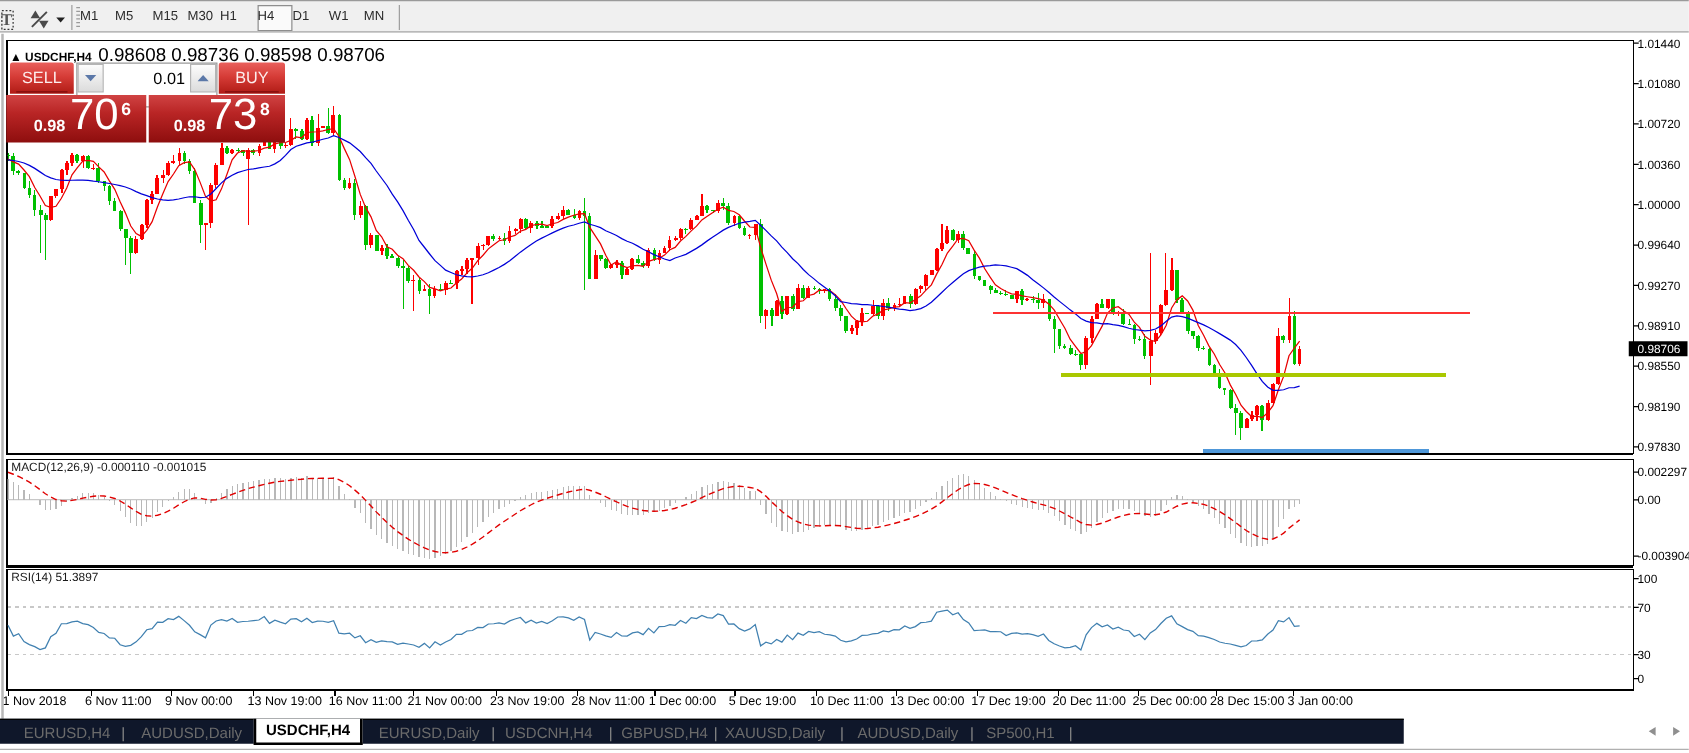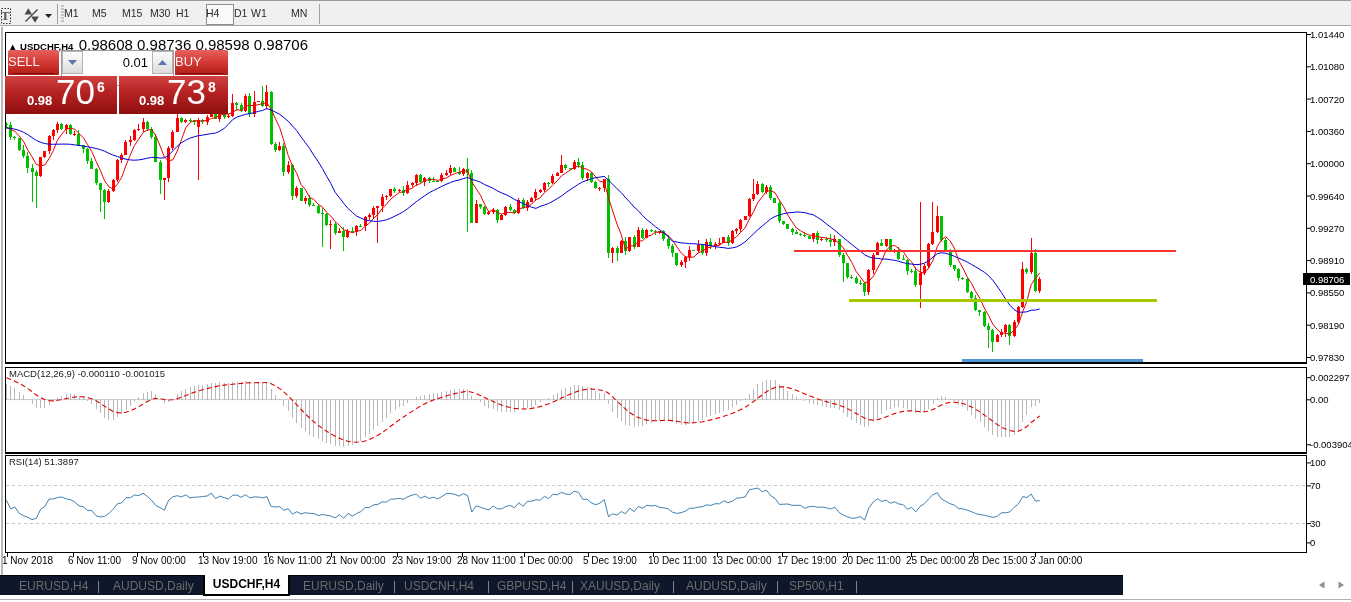--- a/index.html
+++ b/index.html
@@ -3,21 +3,21 @@
 *{margin:0;padding:0;box-sizing:border-box}
 html,body{width:1351px;height:602px;overflow:hidden;background:#fff;font-family:"Liberation Sans",sans-serif}
 #toolbar{position:absolute;left:0;top:0;width:1351px;height:26px;background:#f0f0f0;border-top:1px solid #9a9a9a;border-bottom:1px solid #a6a6a6}
 .tf{position:absolute;top:6px;font-size:10.5px;color:#2a2a2a;text-align:left;width:28px}
 #h4box{position:absolute;left:206px;top:3px;width:28px;height:21px;border:1px solid #8e8e8e;background:#fafafa}
 .vsep{position:absolute;top:3px;width:1px;height:20px;background:#a0a0a0}
 #lg{position:absolute;left:1px;top:27px;width:2px;height:548px;background:#b8b8b8}
 #title{position:absolute;left:8px;top:36px;font-size:9.5px;font-weight:bold;color:#000}
 #title b{font-size:15px;font-weight:normal}
 #panel{position:absolute;left:5px;top:50px;width:223px}
-.rbtn{position:absolute;height:25px;background:linear-gradient(#e9605c,#d63c37 45%,#b01b15);color:#fdeeee;font-size:13px;line-height:24px;border-radius:2px 2px 0 0}
+.rbtn{position:absolute;height:25px;background:linear-gradient(#e9605c,#d63c37 45%,#b01b15);color:#fdeeee;font-size:13px;text-align:center;line-height:24px;border-radius:2px 2px 0 0}
 .rbtn i{position:absolute;left:5px;right:5px;bottom:1px;height:1px;background:#7c0d0d;font-style:normal}
 #spin{position:absolute;left:56px;top:0;width:113px;height:36px;border:1px solid #9a9a9a;background:#fff}
 .sbtn{position:absolute;top:0;width:21px;height:23px;background:linear-gradient(#fcfcfc,#dcdcdc);border:1px solid #b4b4b4}
 .sbtn svg{position:absolute;left:5px;top:8px}
 #lots{position:absolute;left:22px;top:0;width:69px;height:23px;font-size:13px;color:#000;text-align:right;line-height:23px;padding-right:5px}
 .pbox{position:absolute;top:26px;height:38px;background:linear-gradient(#d04343,#b92525 38%,#8e0e0e);color:#fff}
 .p98{position:absolute;bottom:6px;font-size:13px;font-weight:bold}
 .pbig{position:absolute;top:-4px;font-size:35px}
 .psup{position:absolute;top:3px;font-size:14px;font-weight:bold}
 #tabs{position:absolute;left:0;top:575px;width:1123px;height:20px;background:#0f172a;border-top:1px solid #000;font-size:12px;color:#6b6b6b}
@@ -160,21 +160,21 @@
   </g>
  </svg>
  <div id="h4box"></div>
  <div class="tf" style="left:64px">M1</div>
  <div class="tf" style="left:92px">M5</div>
  <div class="tf" style="left:122px">M15</div>
  <div class="tf" style="left:150px">M30</div>
  <div class="tf" style="left:176px">H1</div>
  <div class="tf" style="left:206px">H4</div>
  <div class="tf" style="left:234px">D1</div>
- <div class="tf" style="left:251px">W1</div>
+ <div class="tf" style="left:263px">W1</div>
  <div class="tf" style="left:291px">MN</div>
  <div class="vsep" style="left:319px"></div>
 </div>
 <div id="lg"></div>
 <div id="title">▲ USDCHF,H4&nbsp; <b>0.98608 0.98736 0.98598 0.98706</b></div>
 <div id="panel">
  <div class="rbtn" style="left:3px;top:0;width:51px">SELL<i></i></div>
  <div id="spin">
    <div class="sbtn" style="left:0">
         <svg width="11" height="8">

